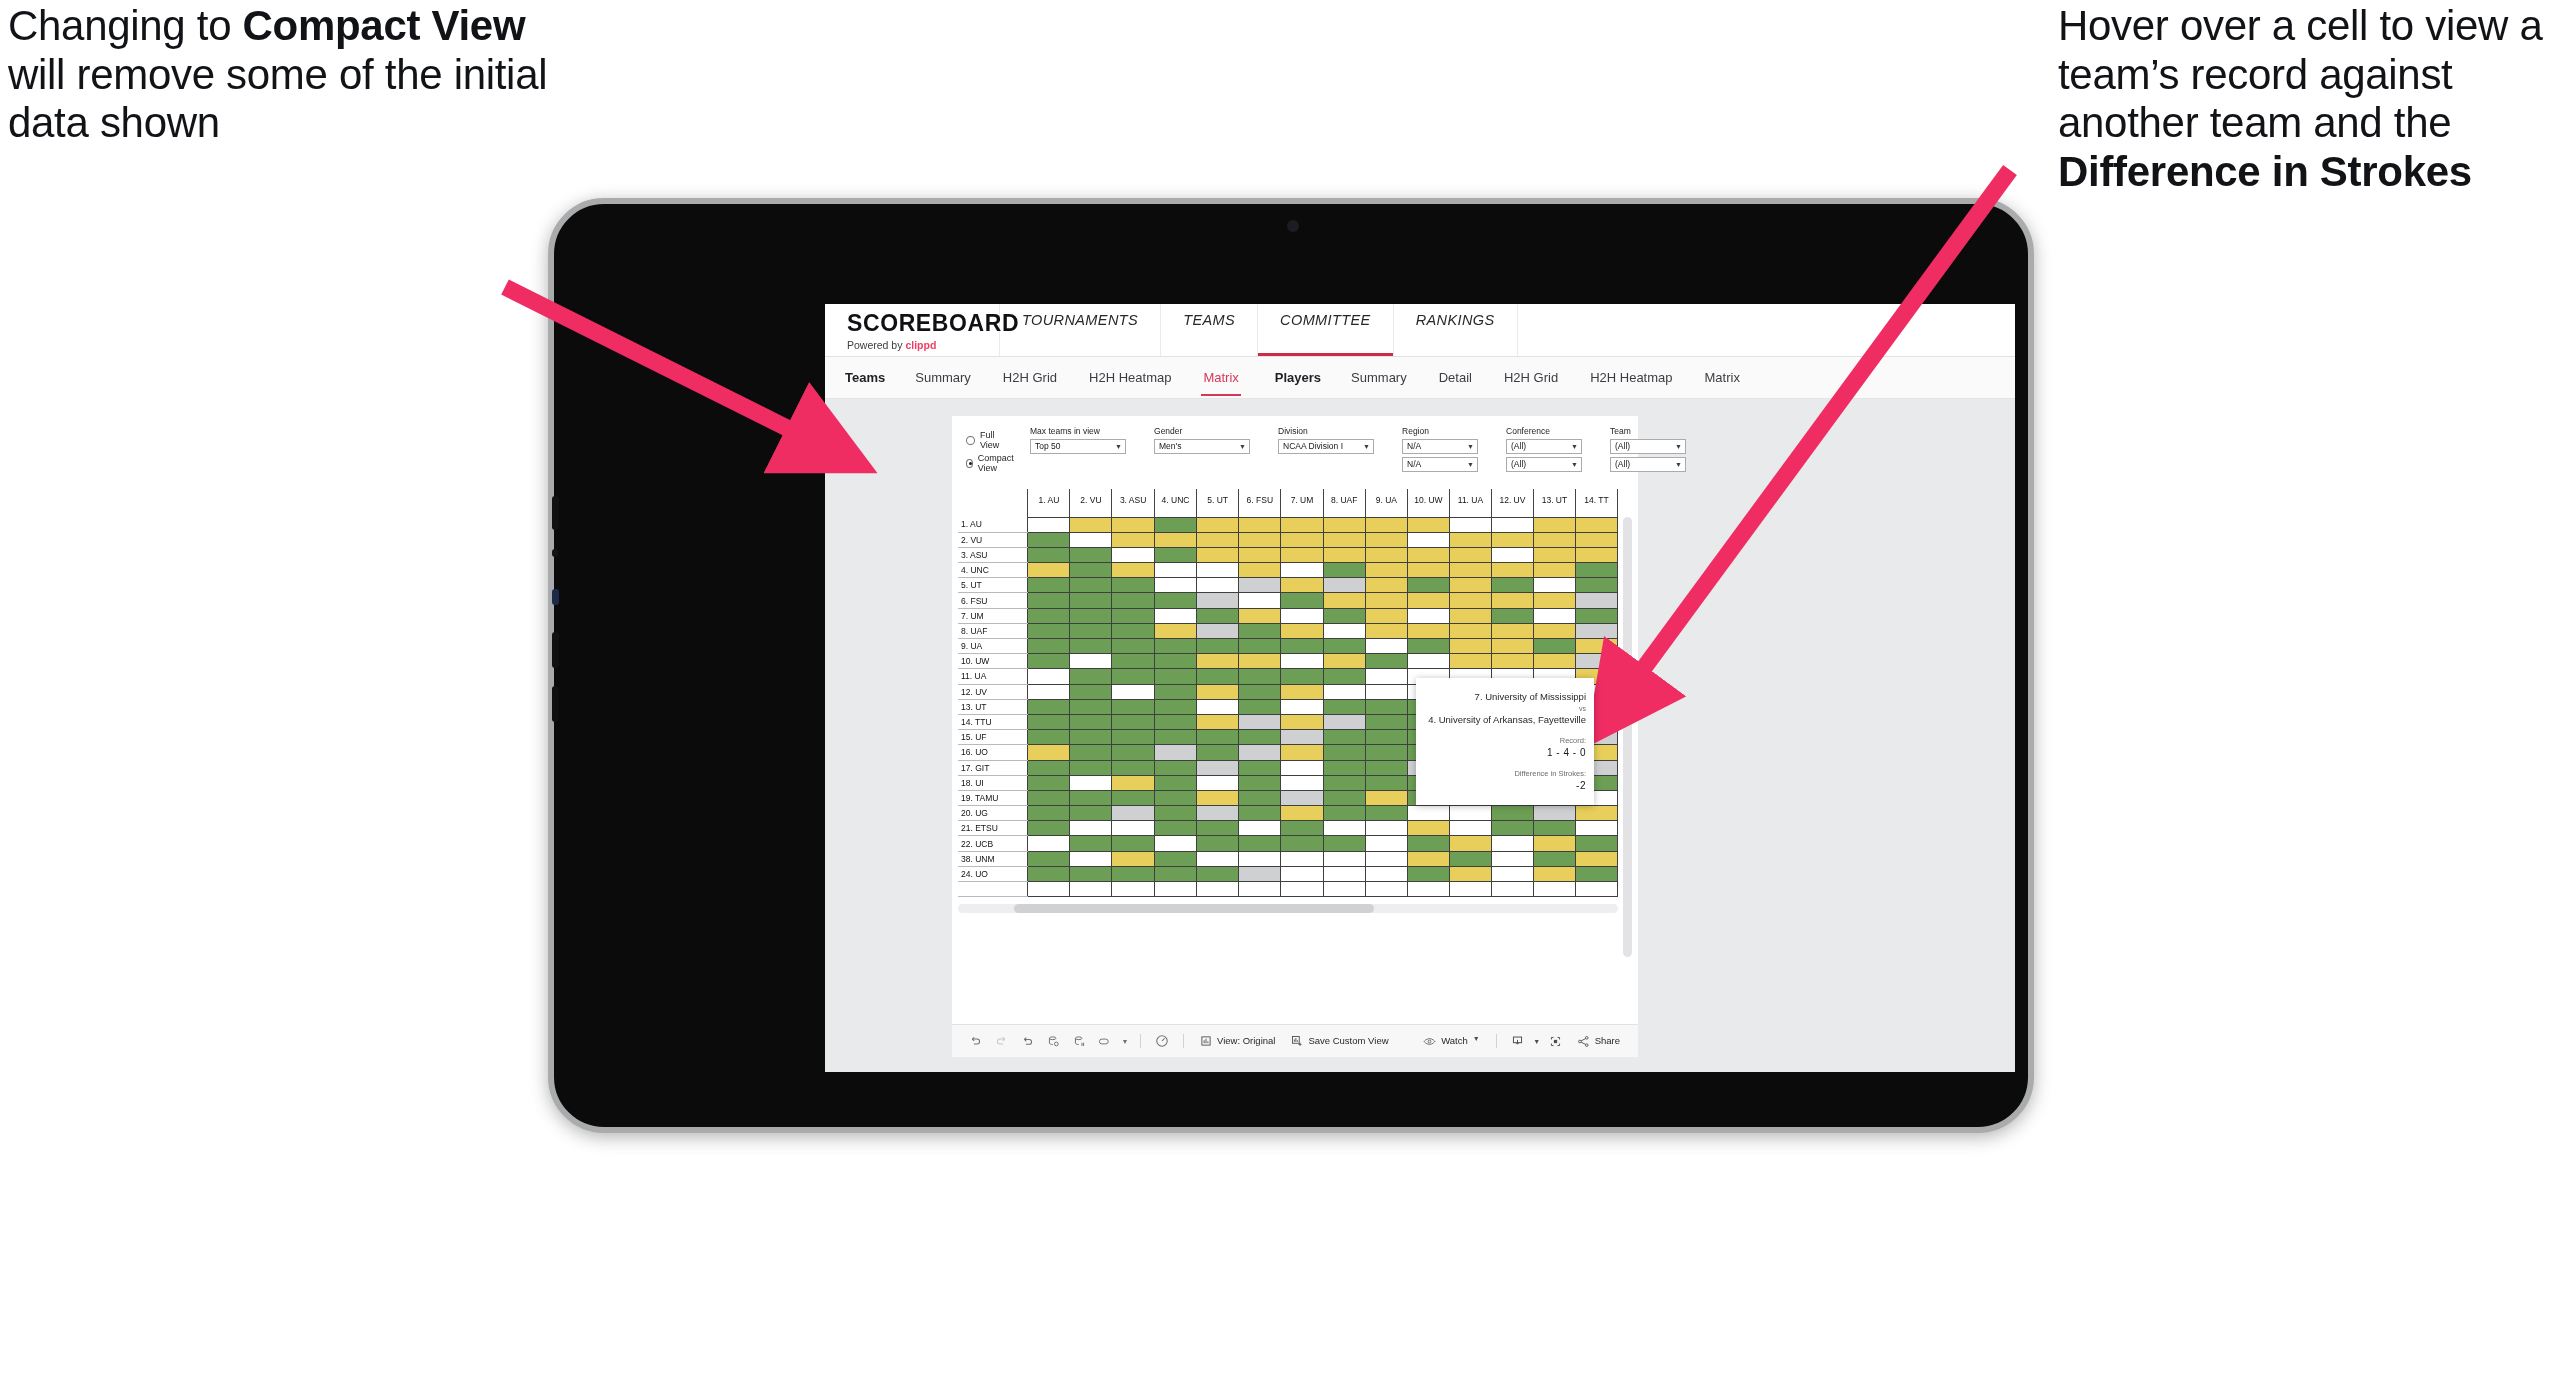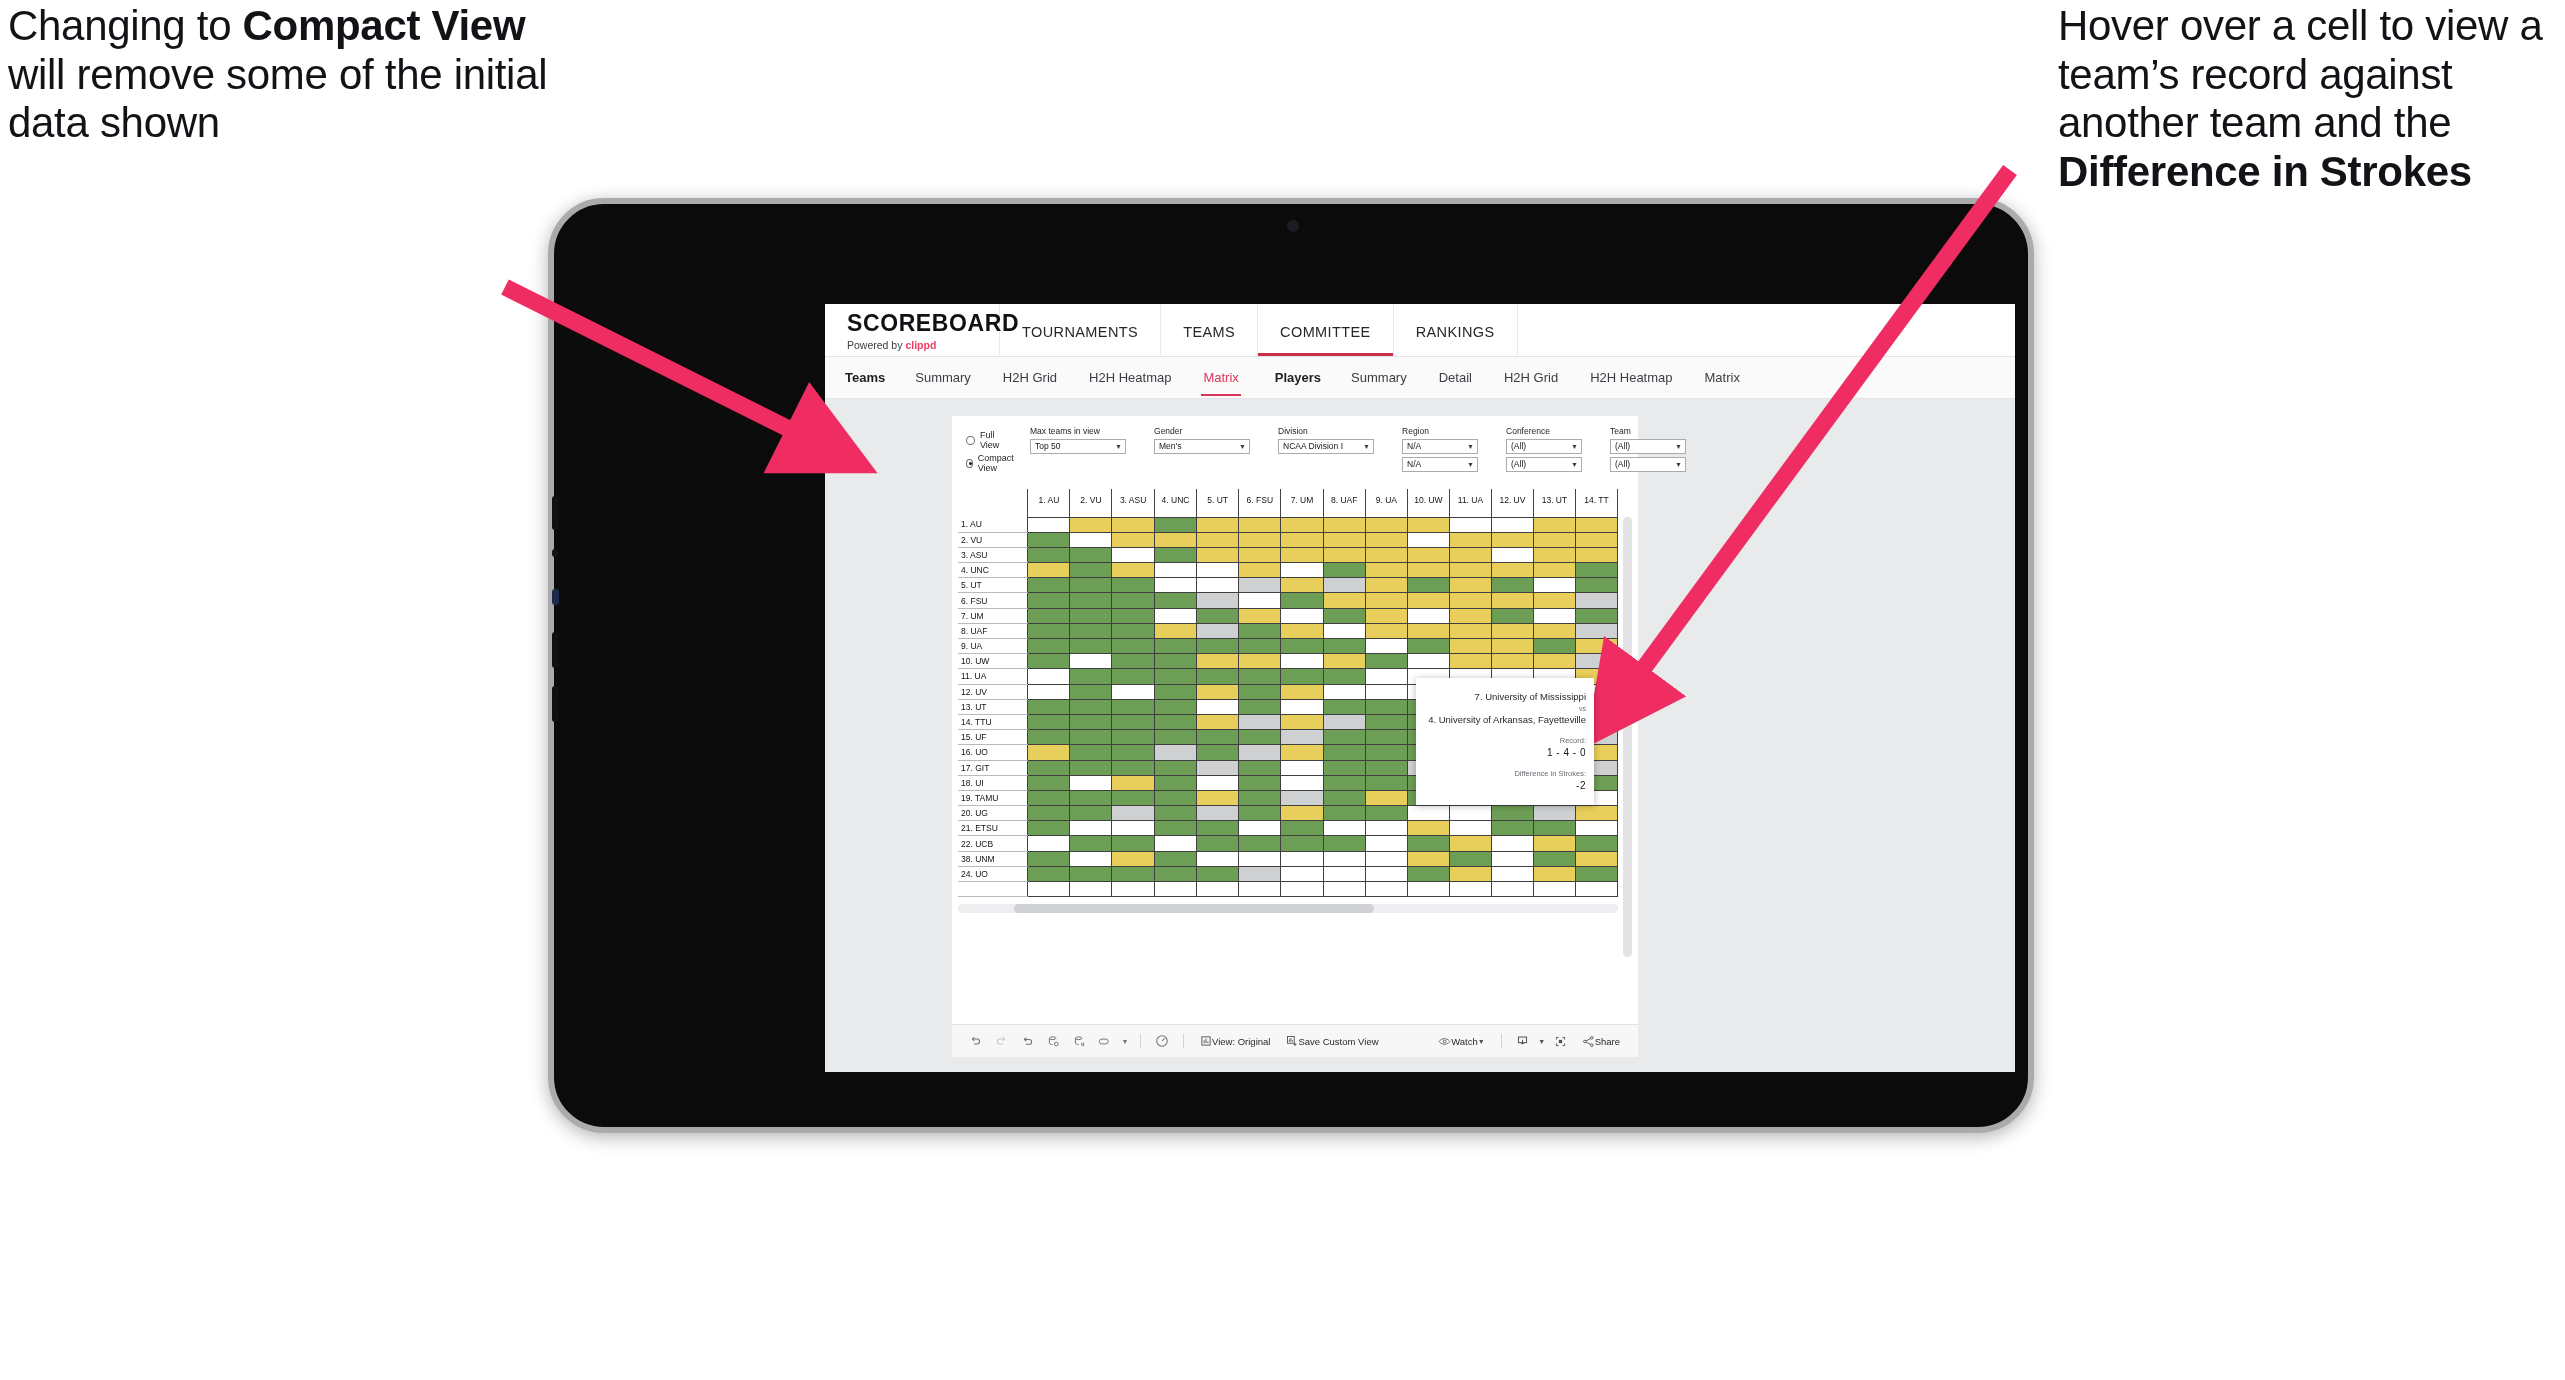--- a/index.html
+++ b/index.html
@@ -58,22 +58,22 @@
   }
   .brand { width: 175px; display:flex; flex-direction: column; justify-content:center;
            padding-left: 22px; border-right: 1px solid #ebebec; }
   .brand-title { font-size: 23px; font-weight: 800; letter-spacing: 0.6px; color: #101114;
                  font-family: "Liberation Sans", sans-serif; transform: scaleY(1.08); }
   .brand-sub { font-size: 10.5px; color: #3b3d42; margin-top: 3px; }
   .brand-sub .pink { color: #ef3d62; font-weight: 700; }
 
   .topnav-items { display: flex; align-items: stretch; }
   .topnav-item {
-    display:flex; align-items:flex-end; padding: 16px 22px; font-size: 14.5px; letter-spacing: .4px;
-    color: #25272b; border-right: 1px solid #ebebec; position: relative; cursor: pointer;
+    display:flex; align-items:flex-start; padding: 8px 22px; font-size: 14.5px; letter-spacing: .4px;
+    color: #25272b; border-right: 1px solid #ebebec; position: relative; cursor: pointer; font-style: italic;
   }
   .topnav-item.active::after {
     content:""; position:absolute; left:0; right:0; bottom:0; height: 3px; background: #c92d48;
   }
 
   
   .subnav { height: 42px; background: #fafafa; display:flex; align-items:center;
             border-bottom: 1px solid #e4e4e6; padding-left: 20px; gap: 0px; }
   .subgroup { display:flex; align-items:center; }
   .subnav-lead { font-size: 13px; font-weight: 700; color:#1d1f23; padding: 0 14px 0 0; }
@@ -150,21 +150,21 @@
 
   
   .toolbar {
     position: absolute; left: 127px; top: 625px; width: 686px; height: 33px;
     background: #f7f7f8; border-top: 1px solid #e2e2e4;
     display:flex; align-items:center; padding: 0 10px; gap: 0px;
   }
   .tb-ico { width: 26px; height: 33px; display:flex; align-items:center; justify-content:center;
             color:#6f7276; font-size: 13px; }
   .tb-sep { width: 1px; height: 14px; background:#d2d3d5; margin: 0 8px; }
-  .tb-item { display:flex; align-items:center; font-size: 9.5px; color:#26282c; padding: 0 8px; }
+  .tb-item { display:flex; gap:5px; font-size: 9.5px; color:#26282c; padding: 0 8px; }
   .tb-item .gi { font-size: 12px; color:#4c4f54; }
   .tb-spacer { flex: 1; }
 
   svg.i { display:block; }
 </style>
 </head>
 <body>
 
 <div class="stage">
 

